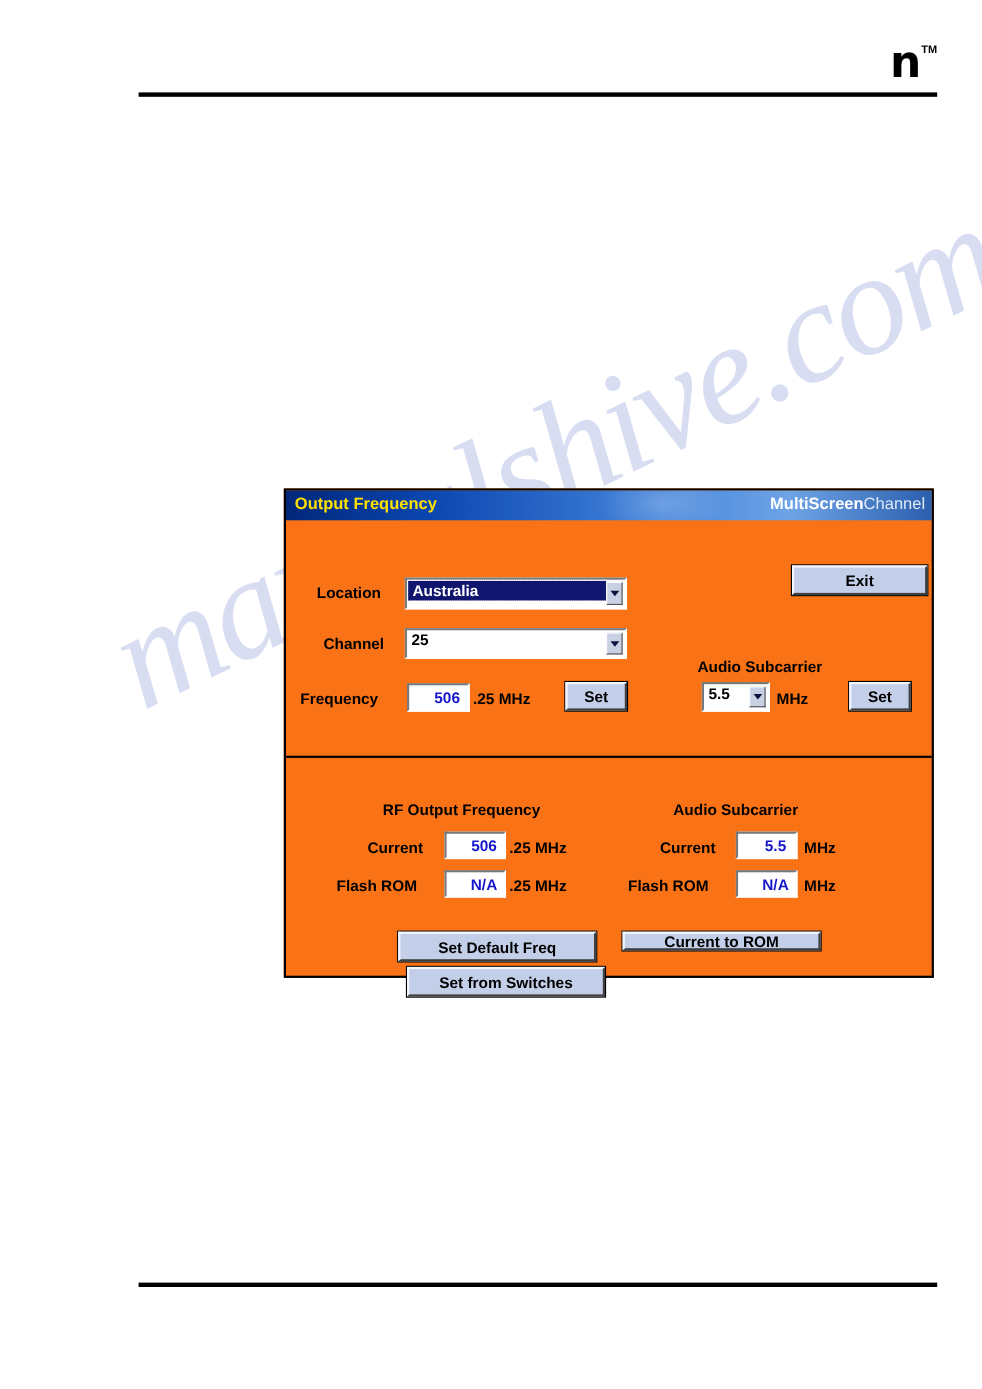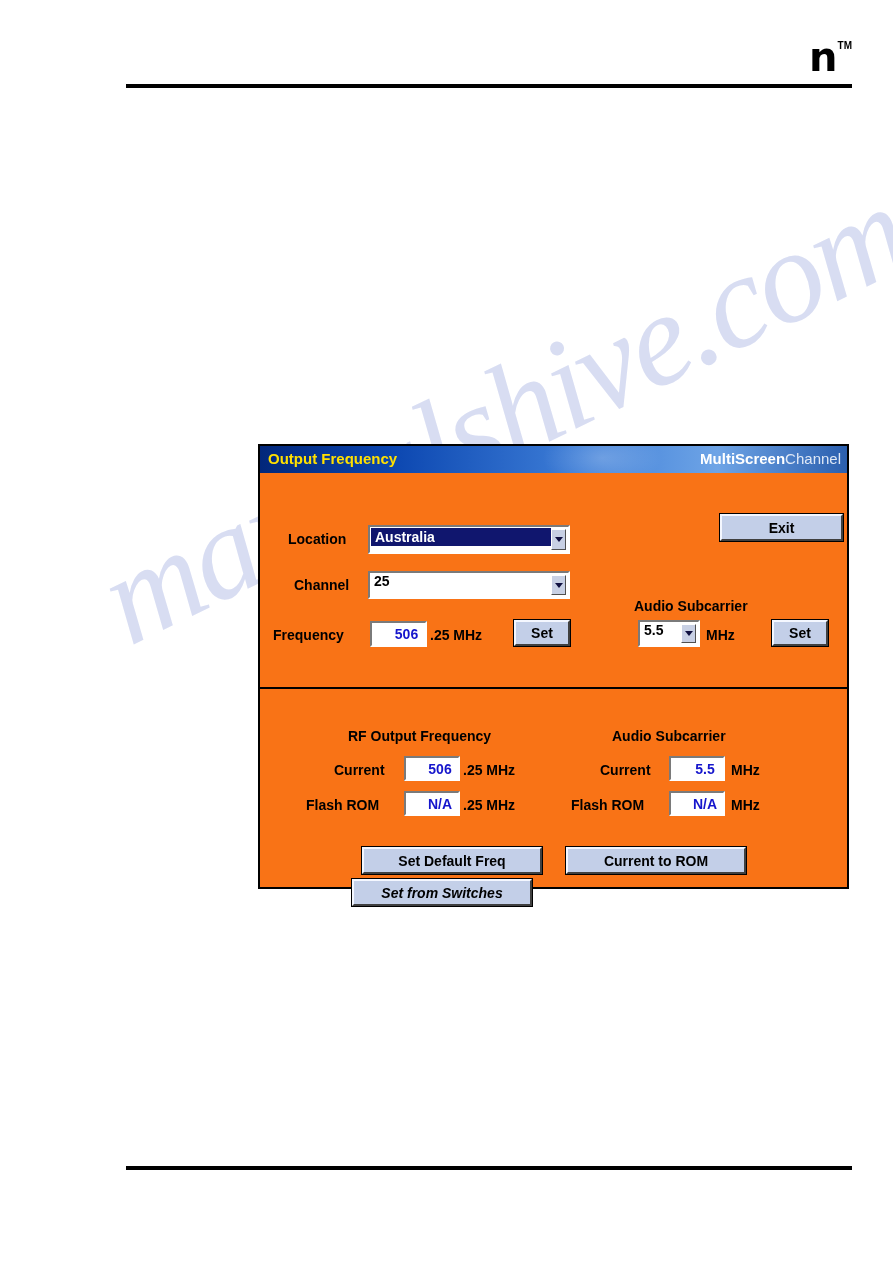--- a/index.html
+++ b/index.html
@@ -331,17 +331,17 @@
     </div>
     <div class="lbl" style="left:471px; top:289px;">MHz</div>
 
     <div class="lbl" style="left:311px; top:324px;">Flash ROM</div>
     <div class="field" style="left:409px; top:318px; width:56px; height:25px;">
       <span class="txt num">N/A</span>
     </div>
     <div class="lbl" style="left:471px; top:324px;">MHz</div>
 
     <div class="btn" style="left:102px; top:374px; width:180px; height:27px;">Set Default Freq</div>
-    <div class="btn" style="left:306px; top:374px; width:180px; height:27px;">Current to ROM</div>
-    <div class="btn" style="left:92px; top:406px; width:180px; height:27px;font-style:italic;">Set from Switches</div>
+    <div class="btn" style="left:306px; top:374px; width:180px; height:17px;">Current to ROM</div>
+    <div class="btn" style="left:110px; top:406px; width:180px; height:27px;">Set from Switches</div>
 
   </div>
 </div>
 
 </body></html>

